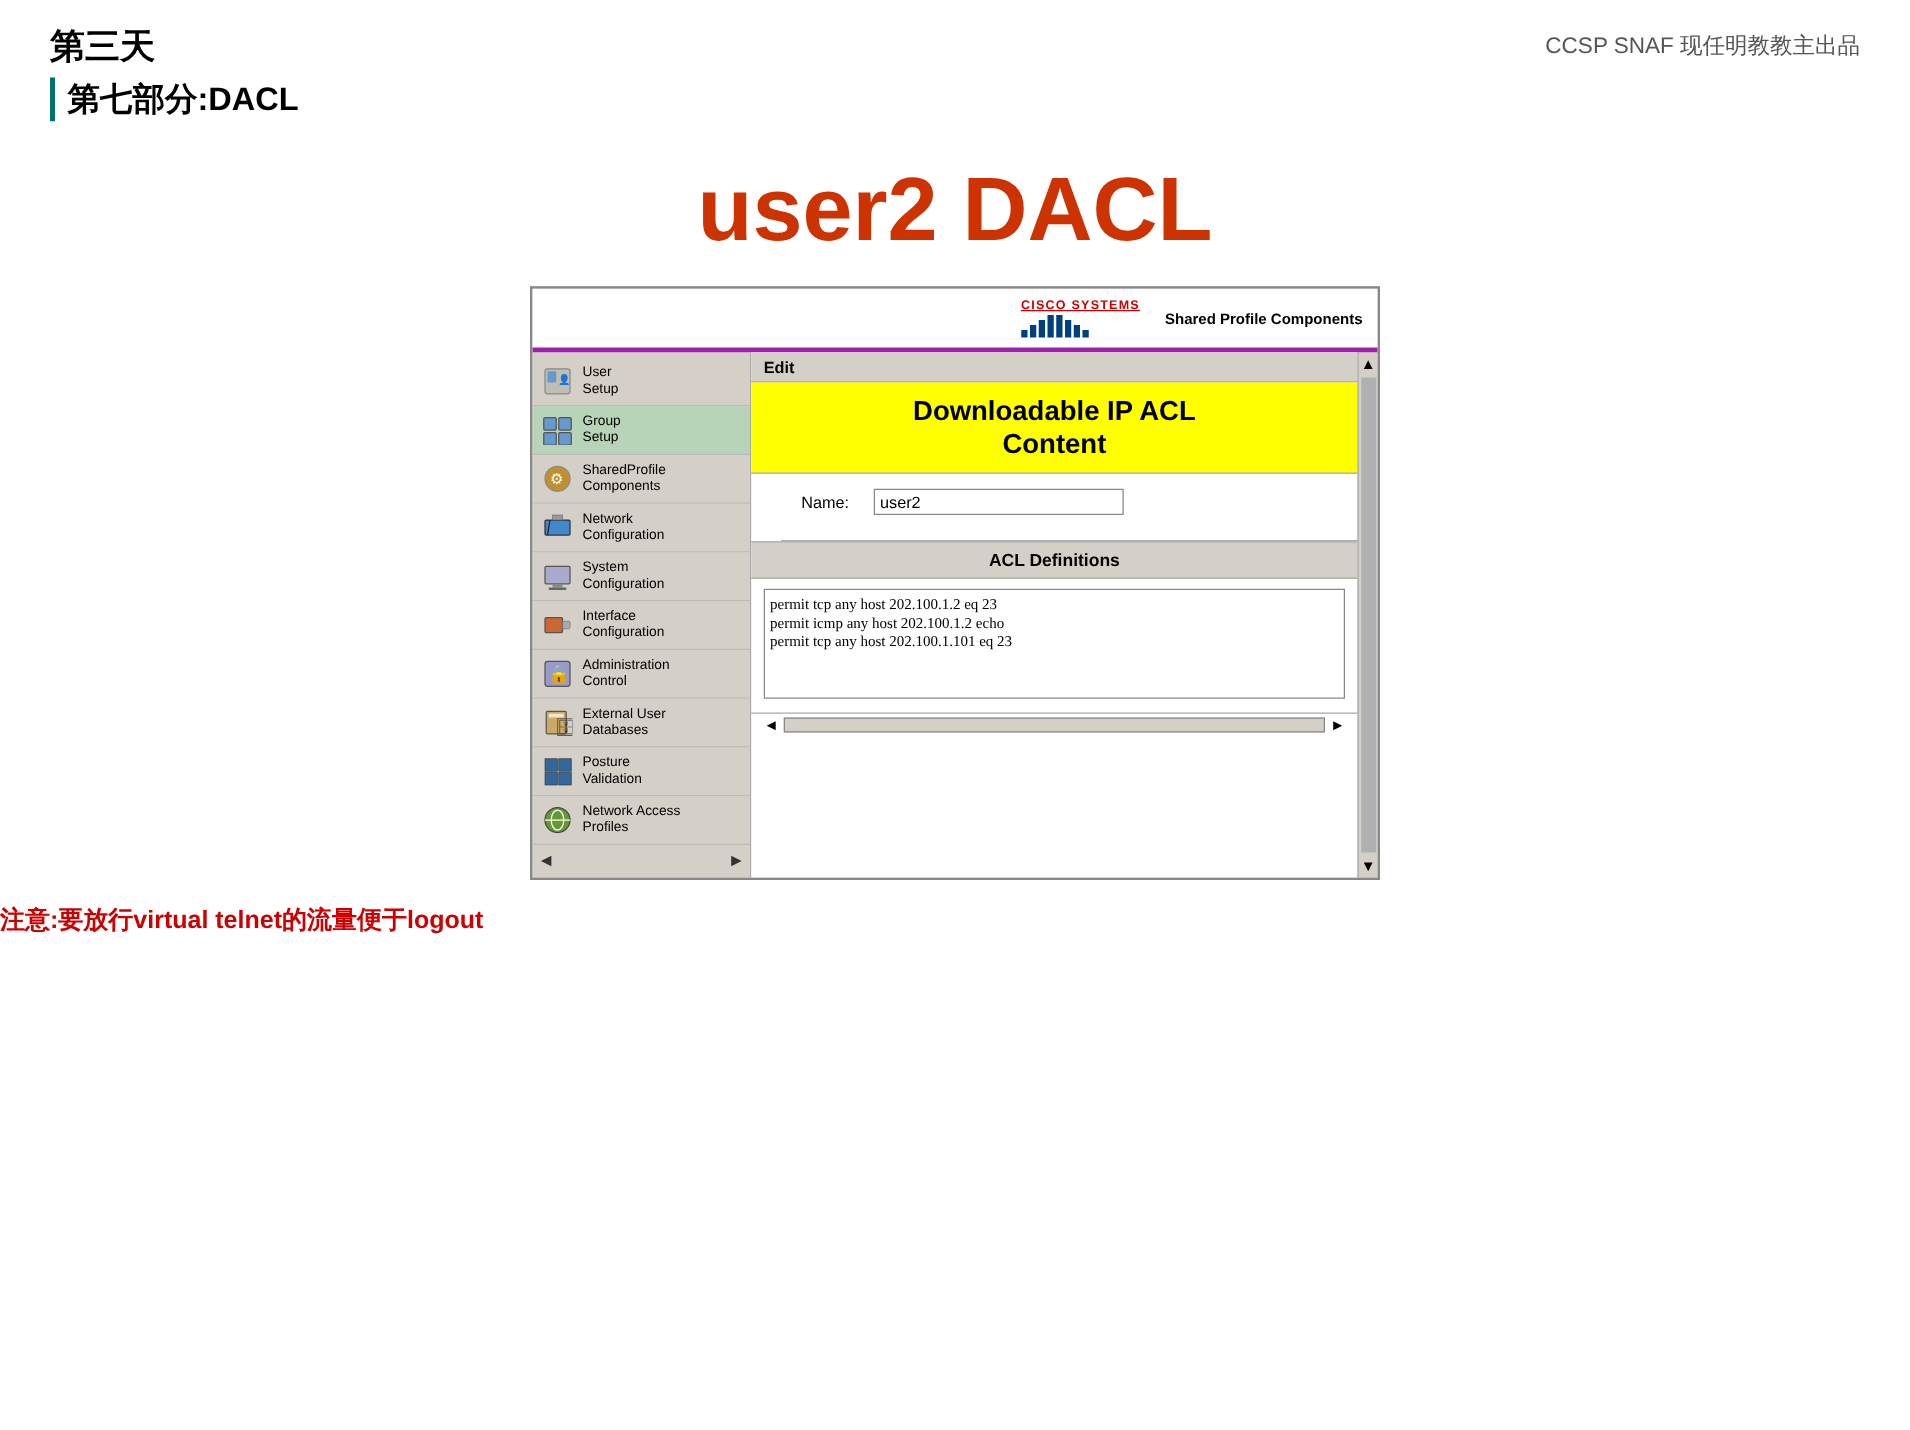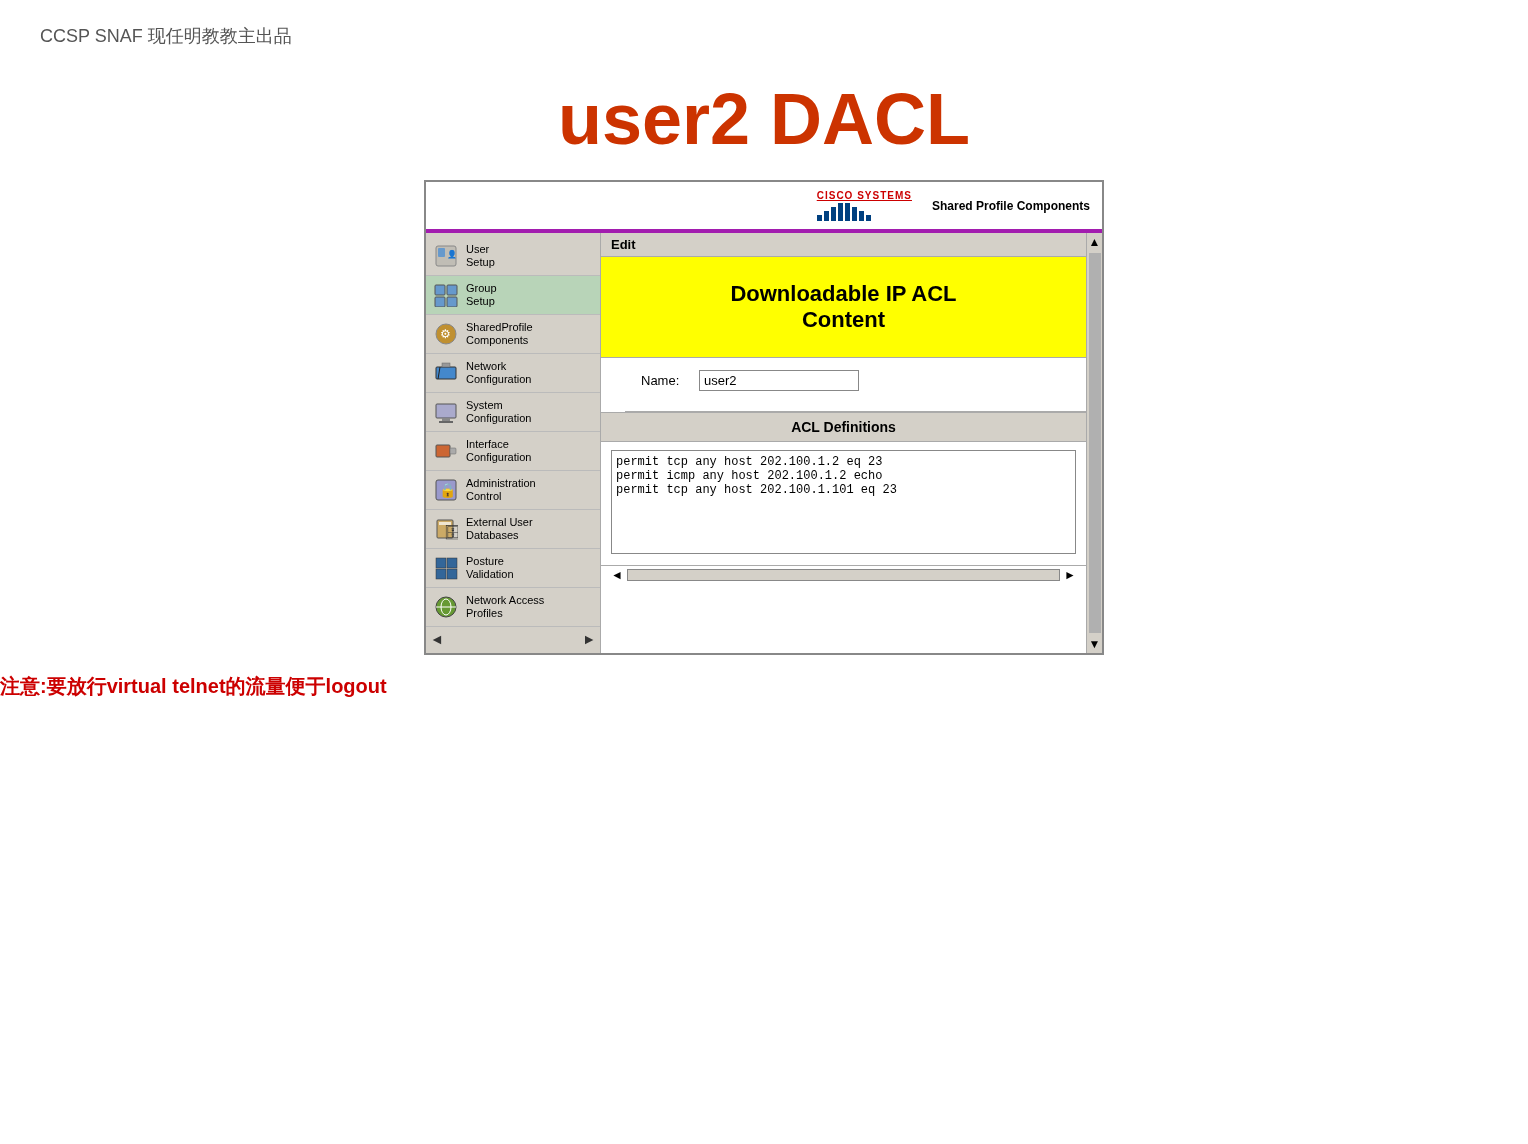--- a/index.html
+++ b/index.html
@@ -175,21 +175,21 @@
       padding: 4px 10px;
       font-size: 13px;
       font-weight: bold;
       border-bottom: 1px solid #aaa;
     }
 
     
     .dacl-header {
       background: #ffff00;
       text-align: center;
-      padding: 24px 10px;
+      padding: 10px 10px;
       border-bottom: 1px solid #aaa;
     }
     .dacl-header-text {
       font-size: 22px;
       font-weight: bold;
       color: #000;
       font-family: Arial, sans-serif;
     }
 
     
@@ -206,46 +206,46 @@
     .form-label {
       font-size: 13px;
       margin-right: 8px;
       min-width: 50px;
     }
     .form-input {
       border: 1px solid #888;
       background: #fff;
       padding: 2px 4px;
       font-size: 13px;
-      width: 160px;
+      width: 200px;
       outline: none;
       font-family: Arial, sans-serif;
     }
 
     
     .acl-section-title {
       text-align: center;
       font-size: 14px;
       font-weight: bold;
       padding: 6px 0;
       background: #d4d0c8;
       border-bottom: 1px solid #aaa;
       border-top: 1px solid #aaa;
     }
     .acl-textarea-wrapper {
       padding: 8px 10px;
       position: relative;
     }
     .acl-textarea {
       width: 100%;
-      height: 104px;
+      height: 88px;
       border: 1px solid #888;
       background: #fff;
       font-size: 12px;
-      font-family: Liberation Mono, monospace;
+      font-family: Liberation Serif, serif;
       padding: 4px;
       resize: none;
       outline: none;
     }
 
     
     .acl-hscroll {
       display: flex;
       align-items: center;
       padding: 2px 10px;
@@ -317,20 +317,24 @@
       color: #cc0000;
       font-weight: bold;
       margin-top: 18px;
       font-family: 'SimHei', Arial, sans-serif;
     }
   </style>
 </head>
 <body>
 
 <div class="header">
+  <div class="header-left">
+    <span class="header-title-cn">第三天</span>
+    <span class="header-subtitle-cn">第七部分:DACL</span>
+  </div>
   <div class="header-right">CCSP SNAF  现任明教教主出品</div>
 </div>
 
 <div class="main-title">user2 DACL</div>
 
 <div class="content-wrapper">
 
   <div class="acs-window">
 
     <div class="acs-top-bar">

